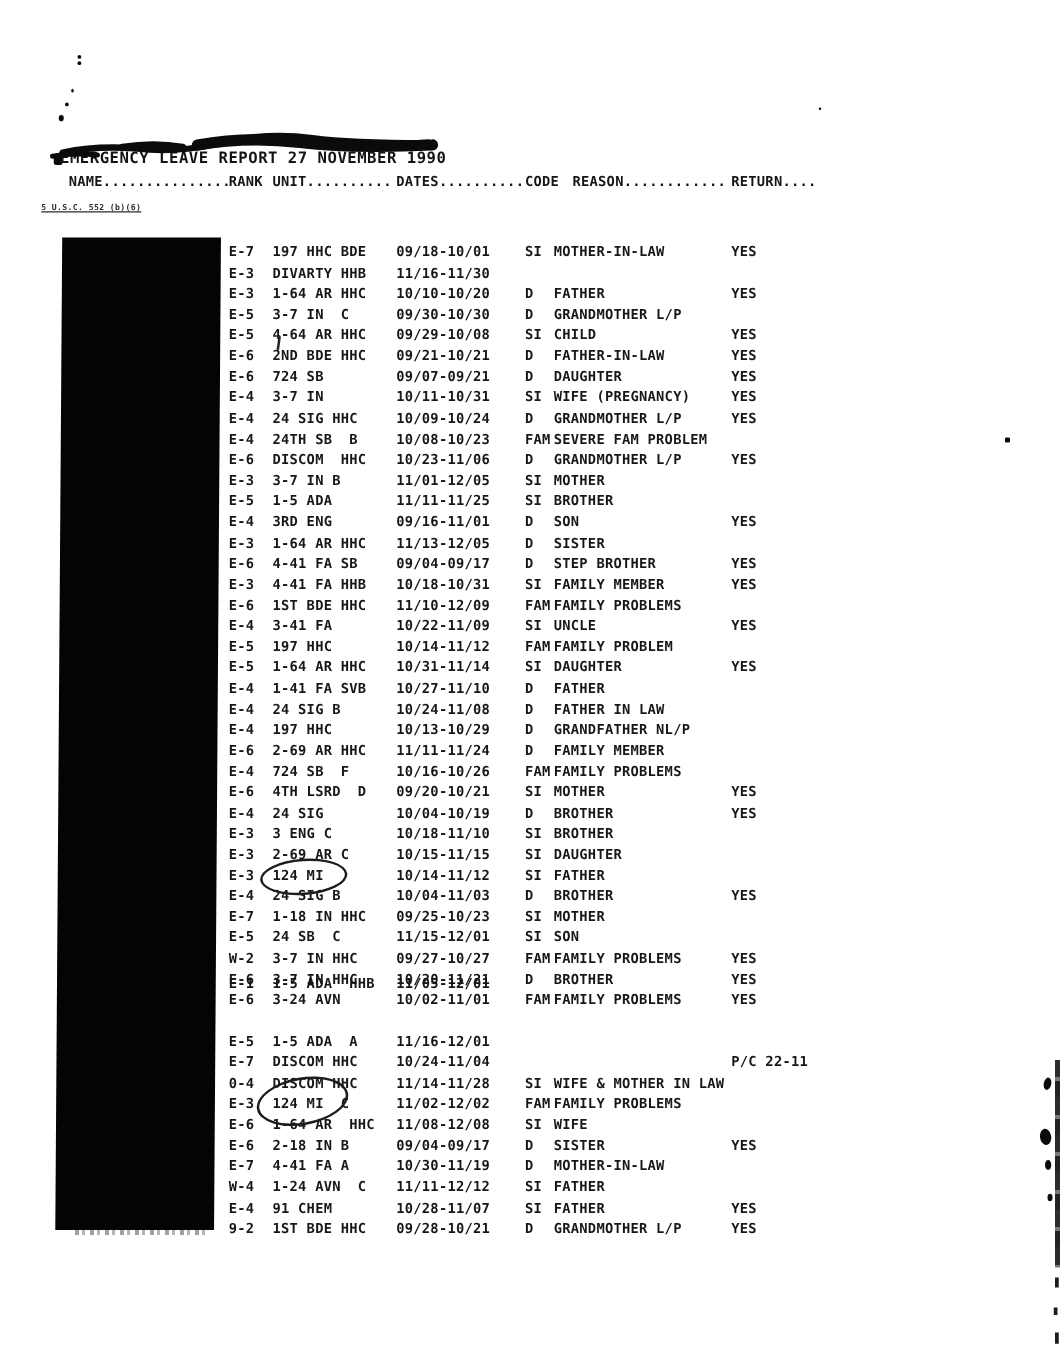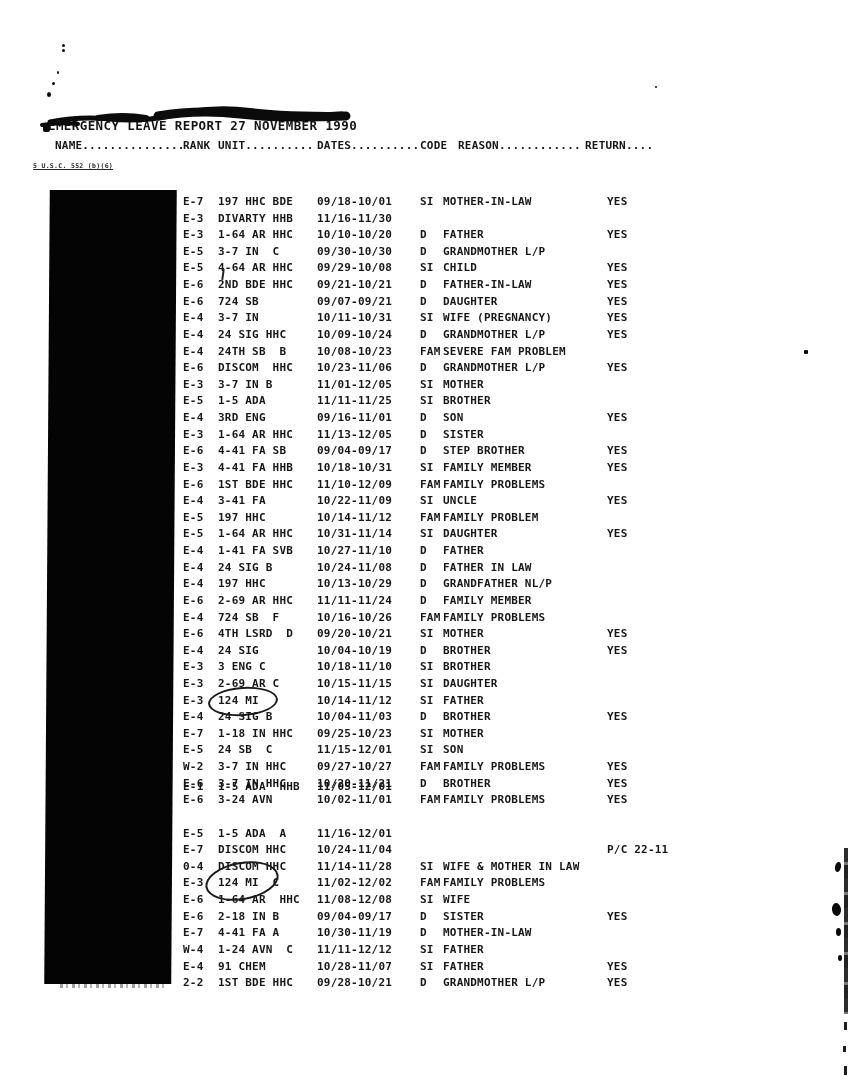--- a/index.html
+++ b/index.html
@@ -16,21 +16,21 @@
   .hdr-code{left:420px}.hdr-reason{left:458px}.hdr-return{left:585px}
   .foia{position:absolute;left:33px;top:162px;font-size:6.5px;font-weight:700;letter-spacing:.3px;color:#2b2b2b;text-decoration:underline;}
   .redaction{position:absolute;left:47px;top:190px;width:127px;height:794px;background:#040404;z-index:2;transform:skewX(-.4deg);}
   .remnant{
     position:absolute;left:60px;top:978px;width:108px;height:10px;z-index:1;opacity:.55;
     background:repeating-linear-gradient(90deg,#555 0 3px,transparent 3px 6px,#777 6px 8px,transparent 8px 12px);
     filter:blur(.4px);
   }
   .row{position:absolute;left:0;width:672px;height:17px;}
   .row span{position:absolute;top:0;white-space:pre;font-size:11px;font-weight:700;letter-spacing:.2px;color:#171717;}
-  .c-rank{left:183px}.c-unit{left:218px}.c-dates{left:317px}.c-code{left:420px}.c-reason{left:443px}.c-return{left:607px}
+  .c-rank{left:183px}.c-unit{left:218px}.c-dates{left:317px}.c-code{left:420px}.c-reason{left:443px}.c-return{left:585px}
   .circ{position:absolute;border:2px solid #1c1c1c;border-radius:50%;z-index:3;}
   .scribble{position:absolute;left:40px;top:103px;z-index:4;}
   .blob{position:absolute;background:#0a0a0a;border-radius:50%;}
   .mark{position:absolute;background:#1c1c1c;}
   .edge-strip{
     position:absolute;left:844px;top:848px;width:4px;height:166px;
     background:repeating-linear-gradient(180deg,#2c2c2c 0 14px,#777 14px 17px,#222 17px 30px);
   }
   .penmark{position:absolute;left:222px;top:269px;width:2px;height:11px;background:#222;transform:rotate(8deg);z-index:3;}
 </style>
@@ -410,21 +410,21 @@
       </div>
       <div class="row" style="top: 959.52px;">
         <span class="c-rank">E-4</span>
         <span class="c-unit">91 CHEM</span>
         <span class="c-dates">10/28-11/07</span>
         <span class="c-code">SI</span>
         <span class="c-reason">FATHER</span>
         <span class="c-return">YES</span>
       </div>
       <div class="row" style="top: 976.14px;">
-        <span class="c-rank">2-2</span>
+        <span class="c-rank">9-2</span>
         <span class="c-unit">1ST BDE HHC</span>
         <span class="c-dates">09/28-10/21</span>
         <span class="c-code">D</span>
         <span class="c-reason">GRANDMOTHER L/P</span>
         <span class="c-return">YES</span>
       </div>
     </div>
 
   <div class="penmark"></div>
 

